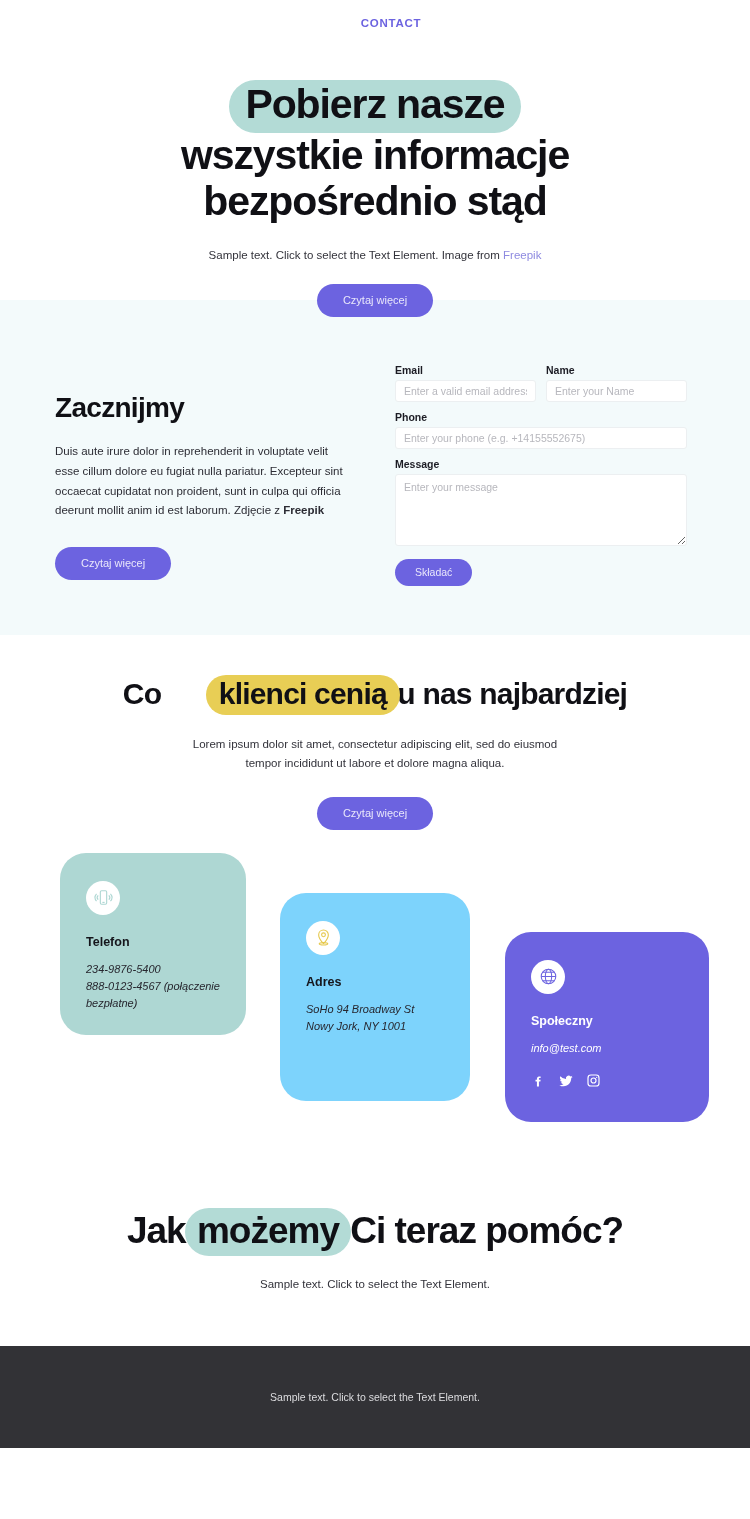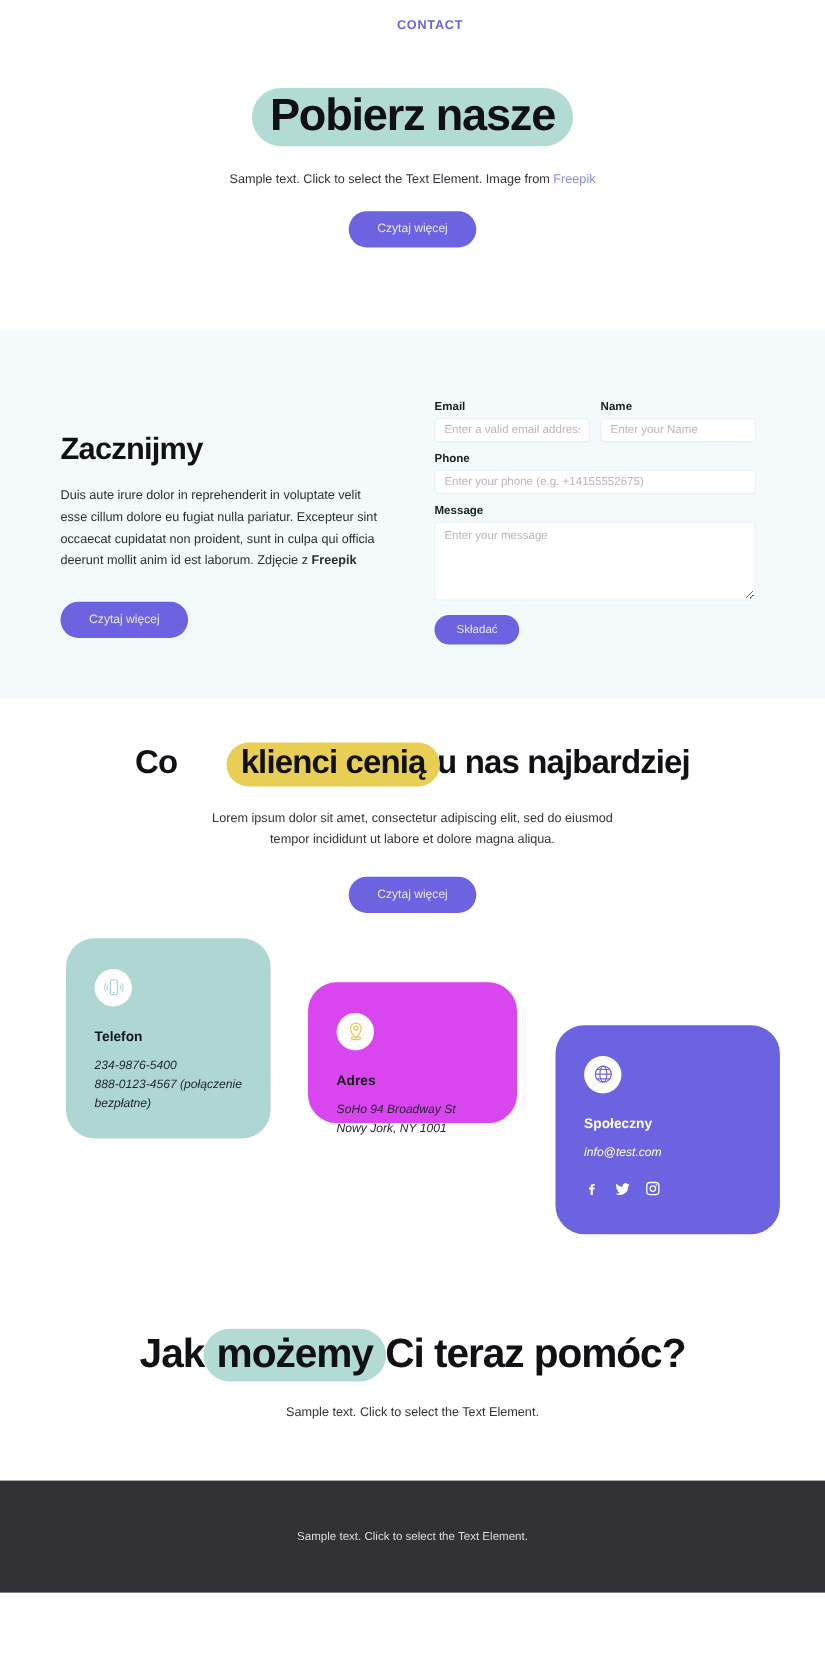--- a/index.html
+++ b/index.html
@@ -169,21 +169,21 @@
     height: 300px;
     background: #ffffff;
     margin-top: 12px;
   }
   .card {
     position: absolute;
     border-radius: 26px;
     padding: 28px 26px;
   }
   .card-1 { left: 60px;  top: 11px;  width: 186px; height: 182px; background: #aed7d3; }
-  .card-2 { left: 280px; top: 51px;  width: 190px; height: 128px; background: #d946ef; }
+  .card-2 { left: 280px; top: 51px;  width: 190px; height: 208px; background: #7dd3fc; }
   .card-3 { left: 505px; top: 90px;  width: 204px; height: 190px; background: #6c63e0; }
 
   .card-icon {
     width: 34px; height: 34px;
     border-radius: 50%;
     background: #ffffff;
     display: flex;
     align-items: center;
     justify-content: center;
     margin-bottom: 20px;
@@ -246,20 +246,21 @@
 
 <nav class="nav">
   <a class="nav-link" href="#">ABOUT</a>
   <a class="nav-link active" href="#">CONTACT</a>
   <a class="nav-link" href="#">HOME</a>
 </nav>
 
 <section class="hero">
   <h1 class="hero-title">
     <span class="hl hl-mint">Pobierz nasze</span><br>
+    <span>wszystkie informacje bezpośrednio stąd</span>
   </h1>
   <p class="hero-sub">
     <span>Sample text. Click to select the Text Element. Image from</span>
     <a href="#">Freepik</a>
   </p>
   <div class="hero-btn-wrap">
     <button class="btn">Czytaj więcej</button>
   </div>
 </section>
 

